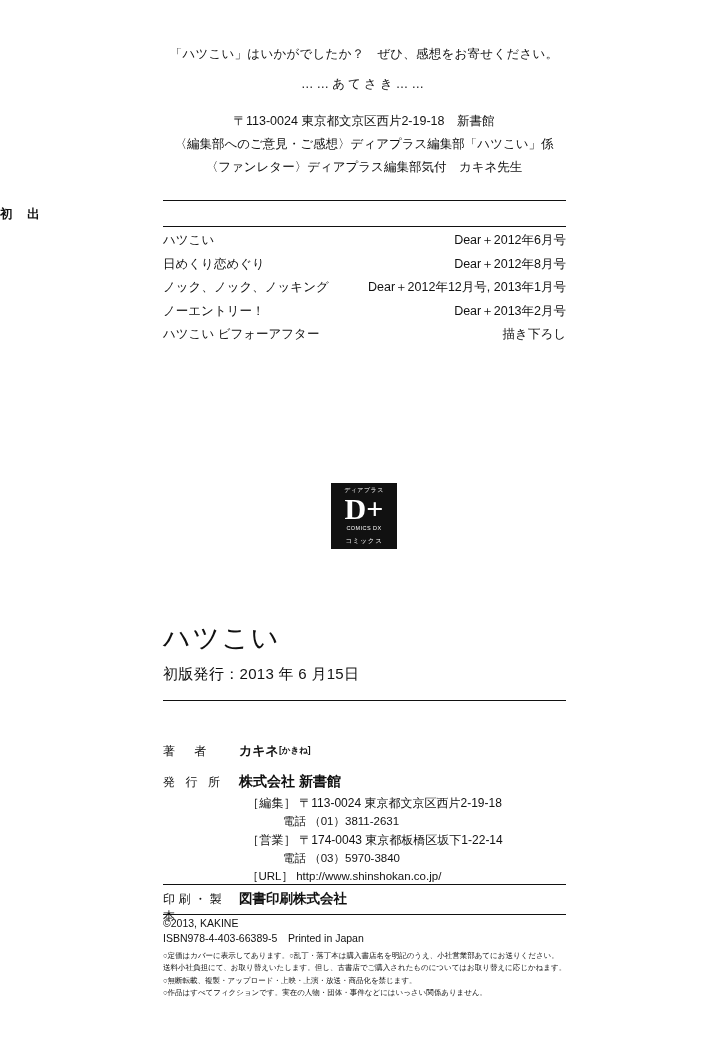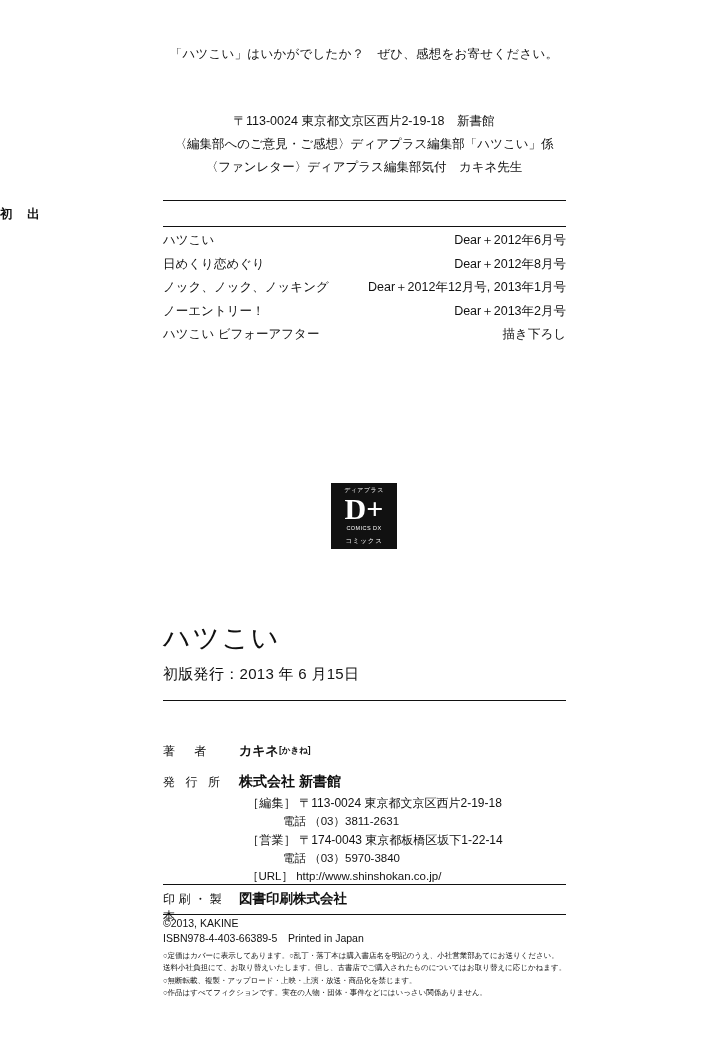--- a/index.html
+++ b/index.html
@@ -207,20 +207,21 @@
   }
   .fineprint div { white-space: nowrap; }
 </style>
 </head>
 <body>
 
 <div class="page">
 
   <div class="intro">
     <div>「ハツこい」はいかがでしたか？　ぜひ、感想をお寄せください。</div>
+    <div class="spaced" style="margin-top:8px;">……あてさき……</div>
   </div>
 
   <div class="addr">
     <div>〒113-0024 東京都文京区西片2-19-18　新書館</div>
     <div>〈編集部へのご意見・ご感想〉ディアプラス編集部「ハツこい」係</div>
     <div>〈ファンレター〉ディアプラス編集部気付　カキネ先生</div>
   </div>
 
   <div class="rule" style="left:163px; top:200px; width:403px;"></div>
   <div class="sec-title" style="top:206px;">初 出</div>
@@ -273,21 +274,21 @@
       <span class="colo-label">発 行 所</span>
       <span class="colo-value pubname">株式会社 新書館</span>
     </div>
 
     <div class="sub-line">
       <span class="tag">［編集］</span>
       <span>〒113-0024 東京都文京区西片2-19-18</span>
     </div>
     <div class="tel-line">
       <span>電話</span>
-      <span>（03）3811-2631</span>
+      <span>（01）3811-2631</span>
     </div>
 
     <div class="sub-line">
       <span class="tag">［営業］</span>
       <span>〒174-0043 東京都板橋区坂下1-22-14</span>
     </div>
     <div class="tel-line">
       <span>電話</span>
       <span>（03）5970-3840</span>
     </div>

